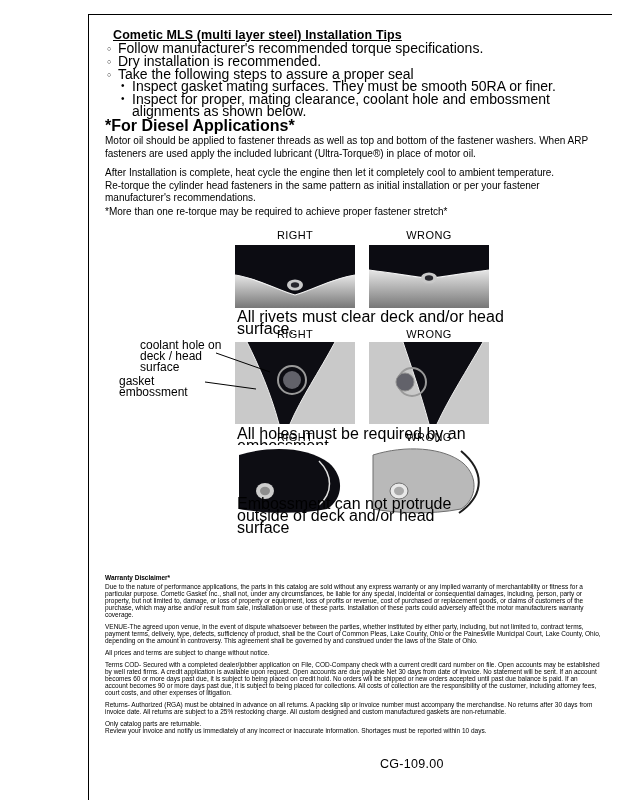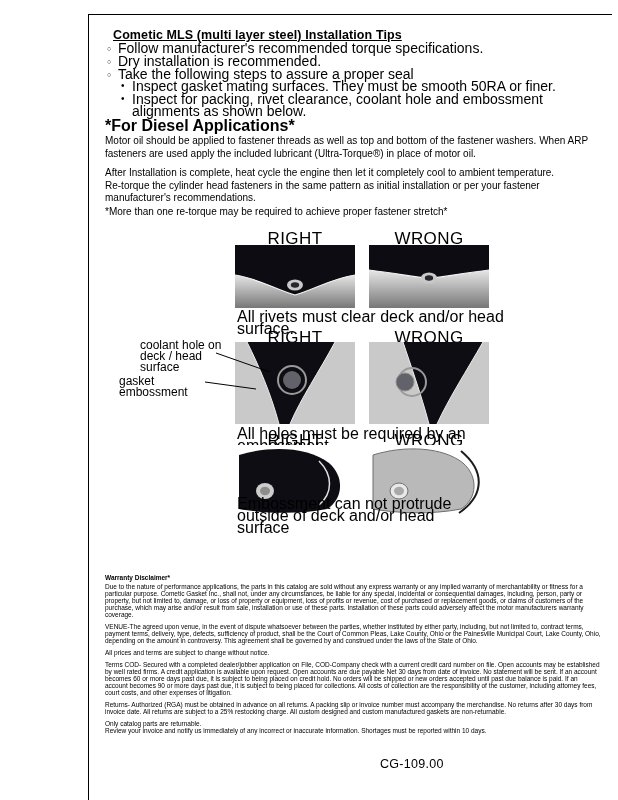--- a/index.html
+++ b/index.html
@@ -14,21 +14,21 @@
     position:absolute;left:105px;top:20px;margin:8px;
     font-size:12.5px;font-weight:bold;text-decoration:underline;letter-spacing:.1px;
   }
   .tips{position:absolute;left:107px;top:42px;width:490px;font-size:14px;}
   .tips .li{position:relative;padding-left:11px;line-height:12.8px;}
   .tips .li::before{content:"\25CB";position:absolute;left:0;top:1px;font-size:7px;}
   .tips .sub{position:relative;margin-left:14px;padding-left:11px;line-height:12.2px;}
   .tips .sub::before{content:"\2022";position:absolute;left:0;top:0;font-size:10px;}
   .diesel-h{position:absolute;left:105px;top:117px;font-size:16px;font-weight:bold;}
   .para{position:absolute;font-size:10px;line-height:12.6px;}
-  .fig-label{position:absolute;font-size:17px;text-align:center;letter-spacing:.4px;}
+  .fig-label{position:absolute;font-size:11px;text-align:center;letter-spacing:.4px;}
   .fig{position:absolute;}
   .fig svg{display:block;}
   .caption{position:absolute;font-size:16px;line-height:12px;}
   .callout{position:absolute;font-size:12px;line-height:11px;}
   .leaders{position:absolute;z-index:5;}
   .disc{position:absolute;left:105px;top:574px;width:497px;font-size:6.5px;line-height:7px;}
   .disc-h{font-weight:bold;font-size:6.5px;margin-bottom:2px;}
   .disc p{margin:0 0 5px 0;}
   .disc p.nogap{margin-bottom:0;}
   .footer{position:absolute;left:380px;top:757px;font-size:12.5px;letter-spacing:.3px;}
@@ -41,21 +41,21 @@
   <div class="border-top"></div>
   <div class="border-left"></div>
 
   <h1 class="title">Cometic MLS (multi layer steel) Installation Tips</h1>
 
   <div class="tips">
     <div class="li">Follow manufacturer's recommended torque specifications.</div>
     <div class="li">Dry installation is recommended.</div>
     <div class="li">Take the following steps to assure a proper seal</div>
     <div class="sub">Inspect gasket mating surfaces.  They must be smooth 50RA or finer.</div>
-    <div class="sub">Inspect for packing, rivet clearance, coolant hole and embossment alignments as shown below.</div>
+    <div class="sub">Inspect for proper, mating clearance, coolant hole and embossment alignments as shown below.</div>
   </div>
 
   <div class="diesel-h">*For Diesel Applications*</div>
   <div class="para" style="left:105px;top:135px;width:495px">Motor oil should be applied to fastener threads as well as top and bottom of the fastener washers. When ARP fasteners are used apply the included lubricant (Ultra-Torque®) in place of motor oil.</div>
   <div class="para" style="left:105px;top:167px;width:458px">After Installation is complete, heat cycle the engine then let it completely cool to ambient temperature. Re-torque the cylinder head fasteners in the same pattern as initial installation or per your fastener manufacturer's recommendations.</div>
   <div class="para" style="left:105px;top:206px;width:500px">*More than one re-torque may be required to achieve proper fastener stretch*</div>
 
   <div class="fig-label" style="left:235px;top:229px;width:120px">RIGHT</div>
   <div class="fig-label" style="left:368px;top:229px;width:122px">WRONG</div>
 

